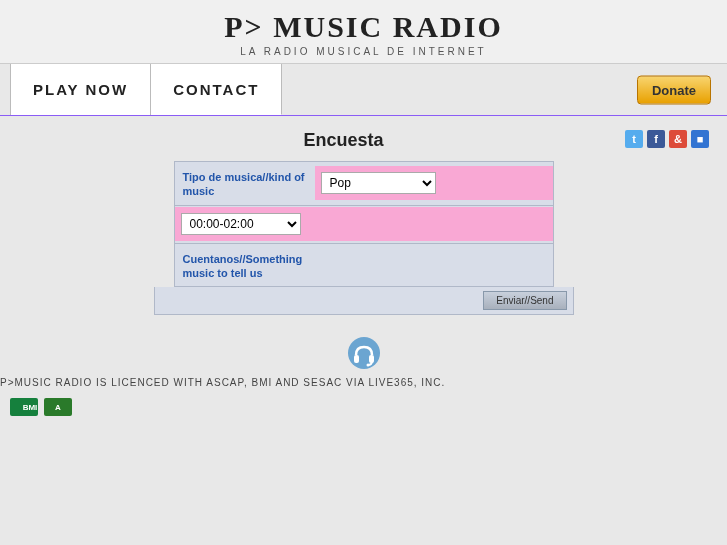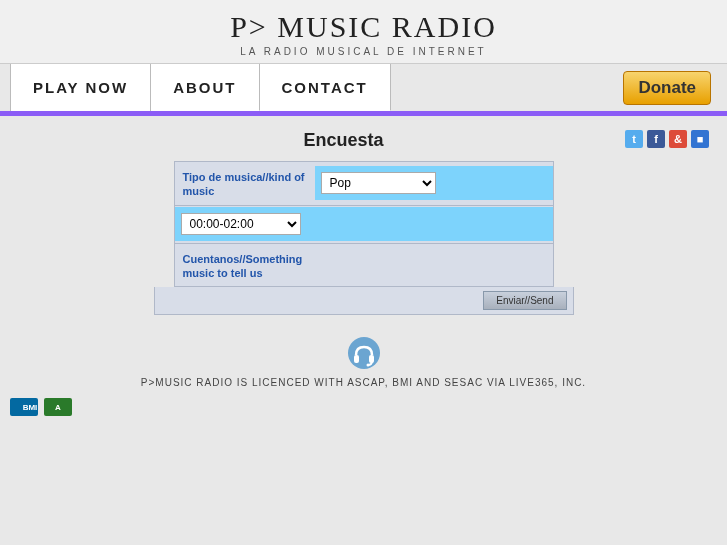--- a/index.html
+++ b/index.html
@@ -14,39 +14,39 @@
 
     
     .header {
       background: #f0f0f0;
       text-align: center;
       padding: 10px 0 6px;
       border-bottom: 1px solid #ccc;
     }
     .header-title {
       font-size: 30px;
-      font-weight: normal;
+      font-weight: bold;
       letter-spacing: 2px;
       color: #222;
       font-family: Georgia, serif;
     }
     .header-subtitle {
       font-size: 10px;
       letter-spacing: 3px;
       color: #555;
       margin-top: 2px;
     }
 
     
     .nav {
       display: flex;
       align-items: center;
       background: #e8e8e8;
       padding: 0 10px;
-      border-bottom: 5px solid #8b5cf6;
+      border-bottom: 1px solid #8b5cf6;
       height: 52px;
       position: relative;
     }
     .nav-item {
       display: flex;
       align-items: center;
       justify-content: center;
       padding: 0 22px;
       height: 100%;
       font-size: 15px;
@@ -70,21 +70,21 @@
       position: absolute;
       right: 16px;
       top: 50%;
       transform: translateY(-50%);
     }
     .donate-btn button {
       background: linear-gradient(to bottom, #f8d46e, #e8a000);
       border: 1px solid #b87400;
       border-radius: 4px;
       padding: 6px 14px;
-      font-size: 17px;
+      font-size: 13px;
       font-weight: bold;
       color: #333;
       cursor: pointer;
       font-family: Arial, sans-serif;
       text-align: center;
     }
 
     
     .main {
       padding: 14px 20px 10px;
@@ -148,21 +148,21 @@
       color: #2255aa;
       font-weight: bold;
       line-height: 1.3;
       align-self: flex-start;
       padding-top: 8px;
     }
 
     .form-field {
       flex: 1;
       padding: 6px 6px;
-      background: #7dd3fc;
+      background: #f9a8d4;
     }
 
     .form-field select {
       width: 115px;
       font-size: 12px;
       padding: 2px 4px;
       border: 1px solid #aaa;
       background: #fff;
     }
 
@@ -209,21 +209,20 @@
       justify-content: center;
       margin: 10px 0 6px;
     }
     .headphone-icon {
       width: 36px;
       height: 36px;
     }
 
     
     .footer-text {
-      text-align: center;
       font-size: 10px;
       letter-spacing: 1px;
       color: #444;
       margin: 6px 0;
       text-transform: uppercase;
     }
 
     .footer-badges {
       display: flex;
       gap: 6px;
@@ -233,34 +232,33 @@
       width: 28px;
       height: 18px;
       display: flex;
       align-items: center;
       justify-content: center;
       font-size: 8px;
       font-weight: bold;
       border-radius: 2px;
       color: #fff;
     }
-    .badge.bmi { background: #0369a1; padding-left: 12px; }
+    .badge.bmi { background: #15803d; padding-left: 12px; }
     .badge.ascap { background: #2a7a2a; }
   </style>
 </head>
 <body>
 
 <div class="header">
   <div class="header-title">P&gt; MUSIC RADIO</div>
   <div class="header-subtitle">LA RADIO MUSICAL DE INTERNET</div>
 </div>
 
 <div class="nav">
   <div class="nav-item">PLAY NOW</div>
-  <div class="nav-item active">ABOUT</div>
   <div class="nav-item active">CONTACT</div>
   <div class="donate-btn">
     <button>Donate</button>
   </div>
 </div>
 
 <div class="main">
 
   <div class="social-icons">
     <div class="social-icon twitter">t</div>

